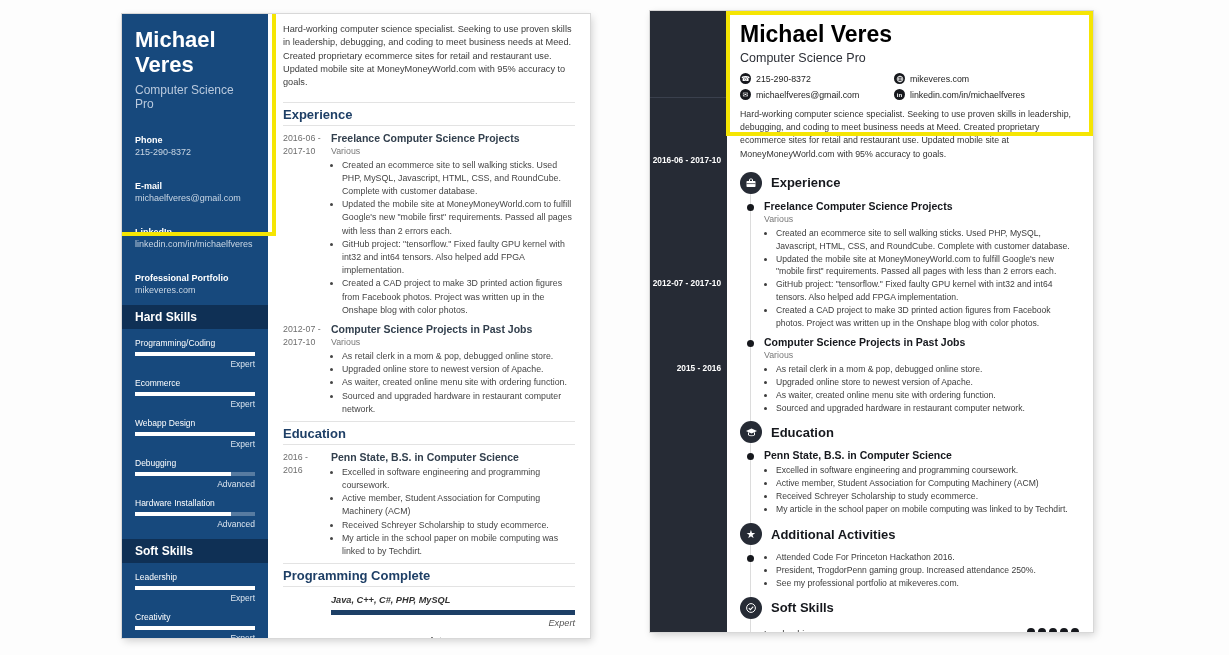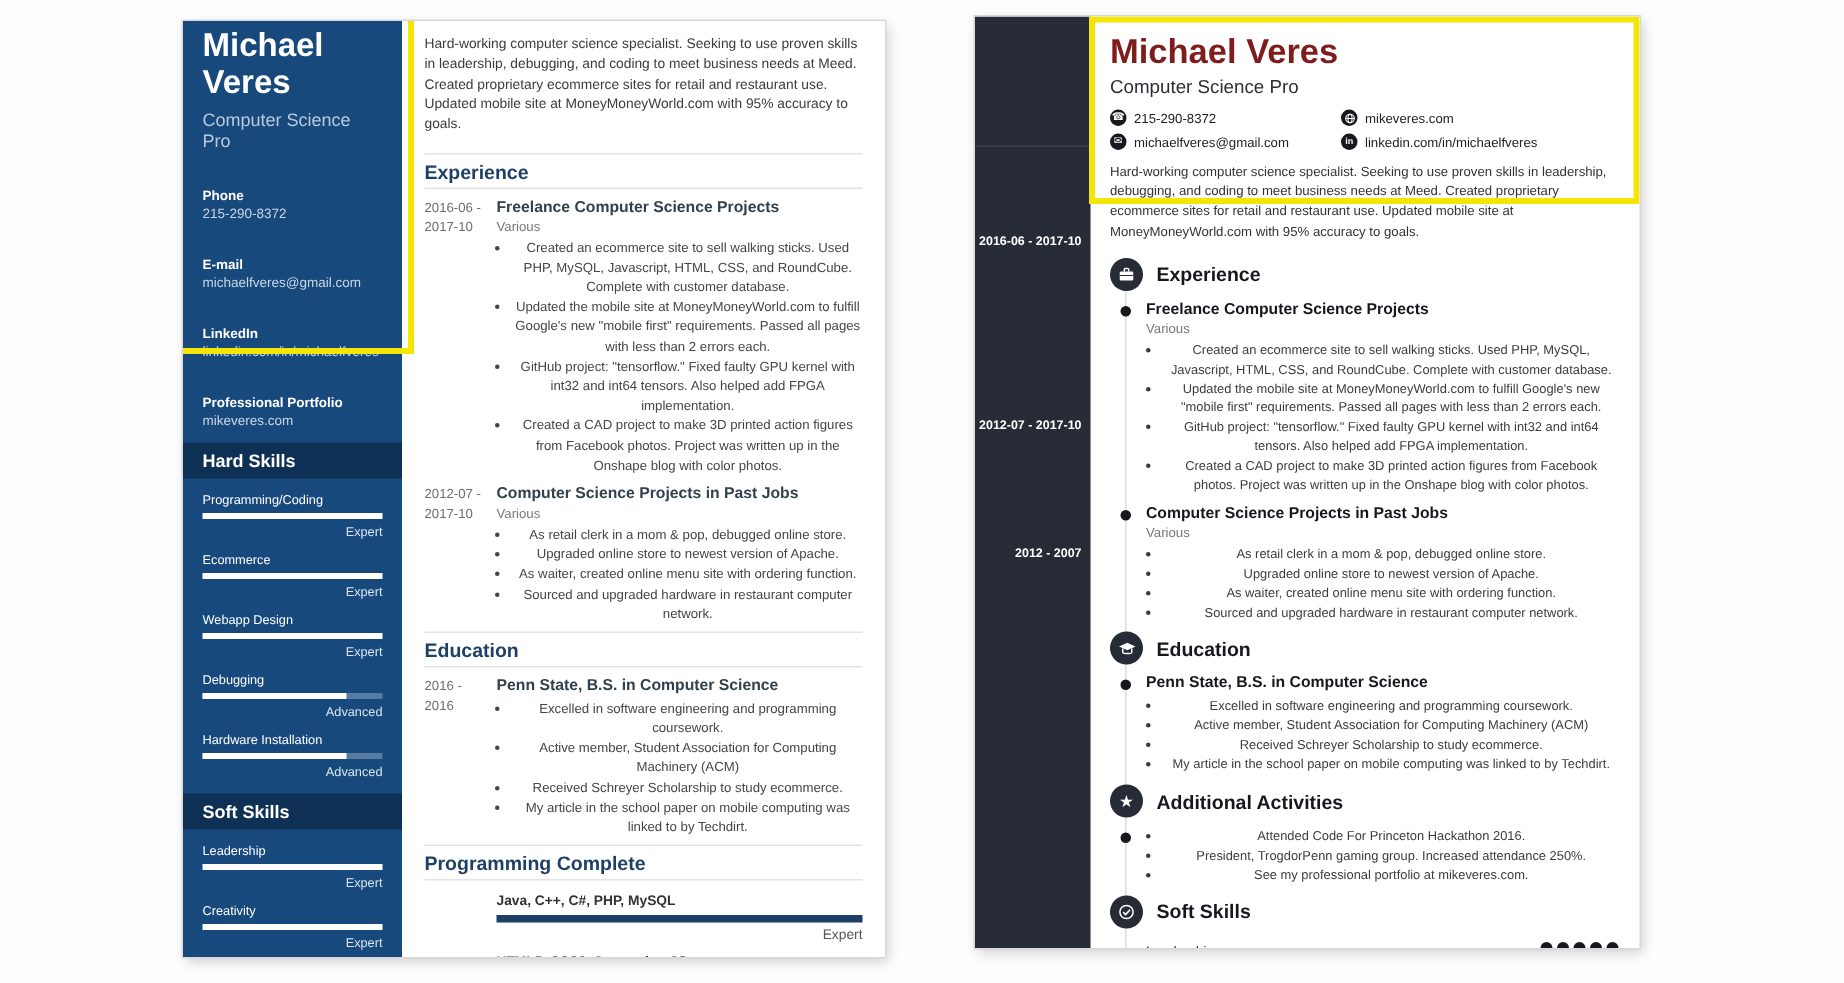--- a/index.html
+++ b/index.html
@@ -5,57 +5,57 @@
   html,body{margin:0;padding:0;background:#ffffff;}
   body{width:1229px;height:655px;position:relative;font-family:"Liberation Sans",sans-serif;-webkit-font-smoothing:antialiased;}
   .canvas{position:absolute;inset:0;background:#fdfdfd;overflow:hidden;}
   .card{position:absolute;background:#fff;box-shadow:0 0 0 1px #d8d8d8, 2px 3px 8px rgba(0,0,0,.18);overflow:hidden;}
 
   
   .card-left{left:122px;top:14px;width:468px;height:624px;display:flex;}
   .l-sidebar{width:146px;flex-shrink:0;background:#17497d;color:#fff;position:relative;}
   .l-highlight{position:absolute;left:-4px;top:-4px;width:158px;height:226px;border:4px solid #f5e503;box-sizing:border-box;pointer-events:none;z-index:6;}
   .side-pad{padding:0 13px;}
-  .side-name{font-size:22px;font-weight:bold;line-height:1.12;padding-top:4px;}
+  .side-name{font-size:22px;font-weight:bold;line-height:1.12;padding-top:14px;}
   .side-subtitle{font-size:12px;color:#b9c9dd;margin-top:6px;}
   .side-band{background:#0f3055;margin-top:10px;padding:5px 13px;font-weight:bold;font-size:12px;}
   .contact-label{font-size:9px;font-weight:bold;margin-top:24px;}
   .contact-value{font-size:9px;color:#c9d6e4;margin-top:2px;word-break:break-all;}
   .skill{margin-top:9px;}
   .skill-name{font-size:8.5px;font-weight:normal;}
   .skill-bar{height:4px;background:rgba(255,255,255,.28);margin-top:4px;}
   .skill-fill{height:100%;background:#ffffff;}
   .skill-level{text-align:right;font-size:8.5px;color:#dce5ef;margin-top:3px;}
 
   .l-main{flex:1;padding:9px 15px 6px 15px;overflow:hidden;}
   .summary{font-size:9.2px;color:#3c3c3c;line-height:1.45;padding-bottom:7px;}
   .section{border-top:1px solid #e3e3e3;padding-top:4px;margin-top:5px;}
   .section-title{color:#1e3f66;font-size:13px;font-weight:bold;border-bottom:1px solid #e3e3e3;padding-bottom:3px;}
   .entry{display:flex;margin-top:6px;}
   .entry-dates{width:48px;flex-shrink:0;font-size:8.8px;color:#6e6e6e;line-height:1.5;}
   .entry-body{flex:1;}
   .entry-title{font-size:10.5px;font-weight:bold;color:#33404e;}
   .entry-sub{font-size:8.8px;color:#787878;margin-top:2px;}
   ul.bullets{margin:3px 0 0;padding-left:11px;font-size:8.8px;color:#454545;line-height:1.5;}
-  ul.bullets li{margin:0;text-align:center;}
-  .lang{margin:8px 0 4px 48px;}
+  ul.bullets li{margin:0;}
+  .lang{margin:8px 0 4px 48px;font-style:italic;}
   .lang-name{font-size:9.2px;font-weight:bold;color:#333;}
   .lang-bar{height:5px;background:#d9d9d9;margin-top:5px;}
   .lang-fill{height:100%;background:#1d3f66;}
   .lang-level{text-align:right;font-size:9.2px;color:#555;margin-top:3px;}
 
   
   .card-right{left:650px;top:11px;width:443px;height:621px;}
   .r-sidebar{position:absolute;left:0;top:0;bottom:0;width:77px;background:#262b35;}
   .r-sep{position:absolute;top:86px;left:0;width:100%;height:1px;background:#3a404d;}
   .r-date{position:absolute;right:6px;font-size:8.3px;font-weight:bold;color:#fff;white-space:nowrap;}
   .r-date-1{top:144px;} .r-date-2{top:267px;} .r-date-3{top:352px;}
   .r-highlight{position:absolute;left:76px;top:0;right:0;height:125px;border:4px solid #f5e503;box-sizing:border-box;pointer-events:none;z-index:6;}
   .r-main{position:absolute;left:77px;top:0;right:0;bottom:0;padding:10px 14px 6px 13px;overflow:hidden;}
-  .r-name{font-size:23px;font-weight:bold;color:#7f1d1d;}
+  .r-name{font-size:23px;font-weight:bold;color:#000000;}
   .r-subtitle{font-size:12.5px;color:#2c2f36;margin-top:3px;}
   .r-contacts{display:grid;grid-template-columns:1fr 1.25fr;gap:5px 6px;margin-top:8px;font-size:8.8px;color:#222;}
   .r-contact{display:flex;align-items:center;gap:5px;}
   .ci{width:11px;height:11px;border-radius:50%;background:#16181d;color:#fff;display:flex;align-items:center;justify-content:center;font-size:7px;line-height:1;flex-shrink:0;}
   .ci svg{display:block;}
   .r-summary{font-size:8.8px;line-height:1.5;color:#333;margin-top:8px;padding-bottom:4px;}
   .timeline{position:relative;}
   .timeline:before{content:'';position:absolute;left:10px;top:4px;bottom:6px;width:1px;background:#dcdcdc;}
   .sec-head{display:flex;align-items:center;gap:9px;margin-top:7px;position:relative;z-index:2;}
   .sec-icon{width:22px;height:22px;border-radius:50%;background:#262b35;color:#fff;display:flex;align-items:center;justify-content:center;font-size:11px;flex-shrink:0;}
@@ -247,21 +247,21 @@
       </div>
 
     </div>
   </div>
 
   <div class="card card-right">
     <div class="r-sidebar">
       <div class="r-sep"></div>
       <div class="r-date r-date-1">2016-06 - 2017-10</div>
       <div class="r-date r-date-2">2012-07 - 2017-10</div>
-      <div class="r-date r-date-3">2012 - 2007</div>
+      <div class="r-date r-date-3">2015 - 2016</div>
     </div>
     <div class="r-highlight"></div>
 
     <div class="r-main">
       <div class="r-name">Michael Veres</div>
       <div class="r-subtitle">Computer Science Pro</div>
 
       <div class="r-contacts">
         <div class="r-contact">
           <span class="ci">☎</span>

